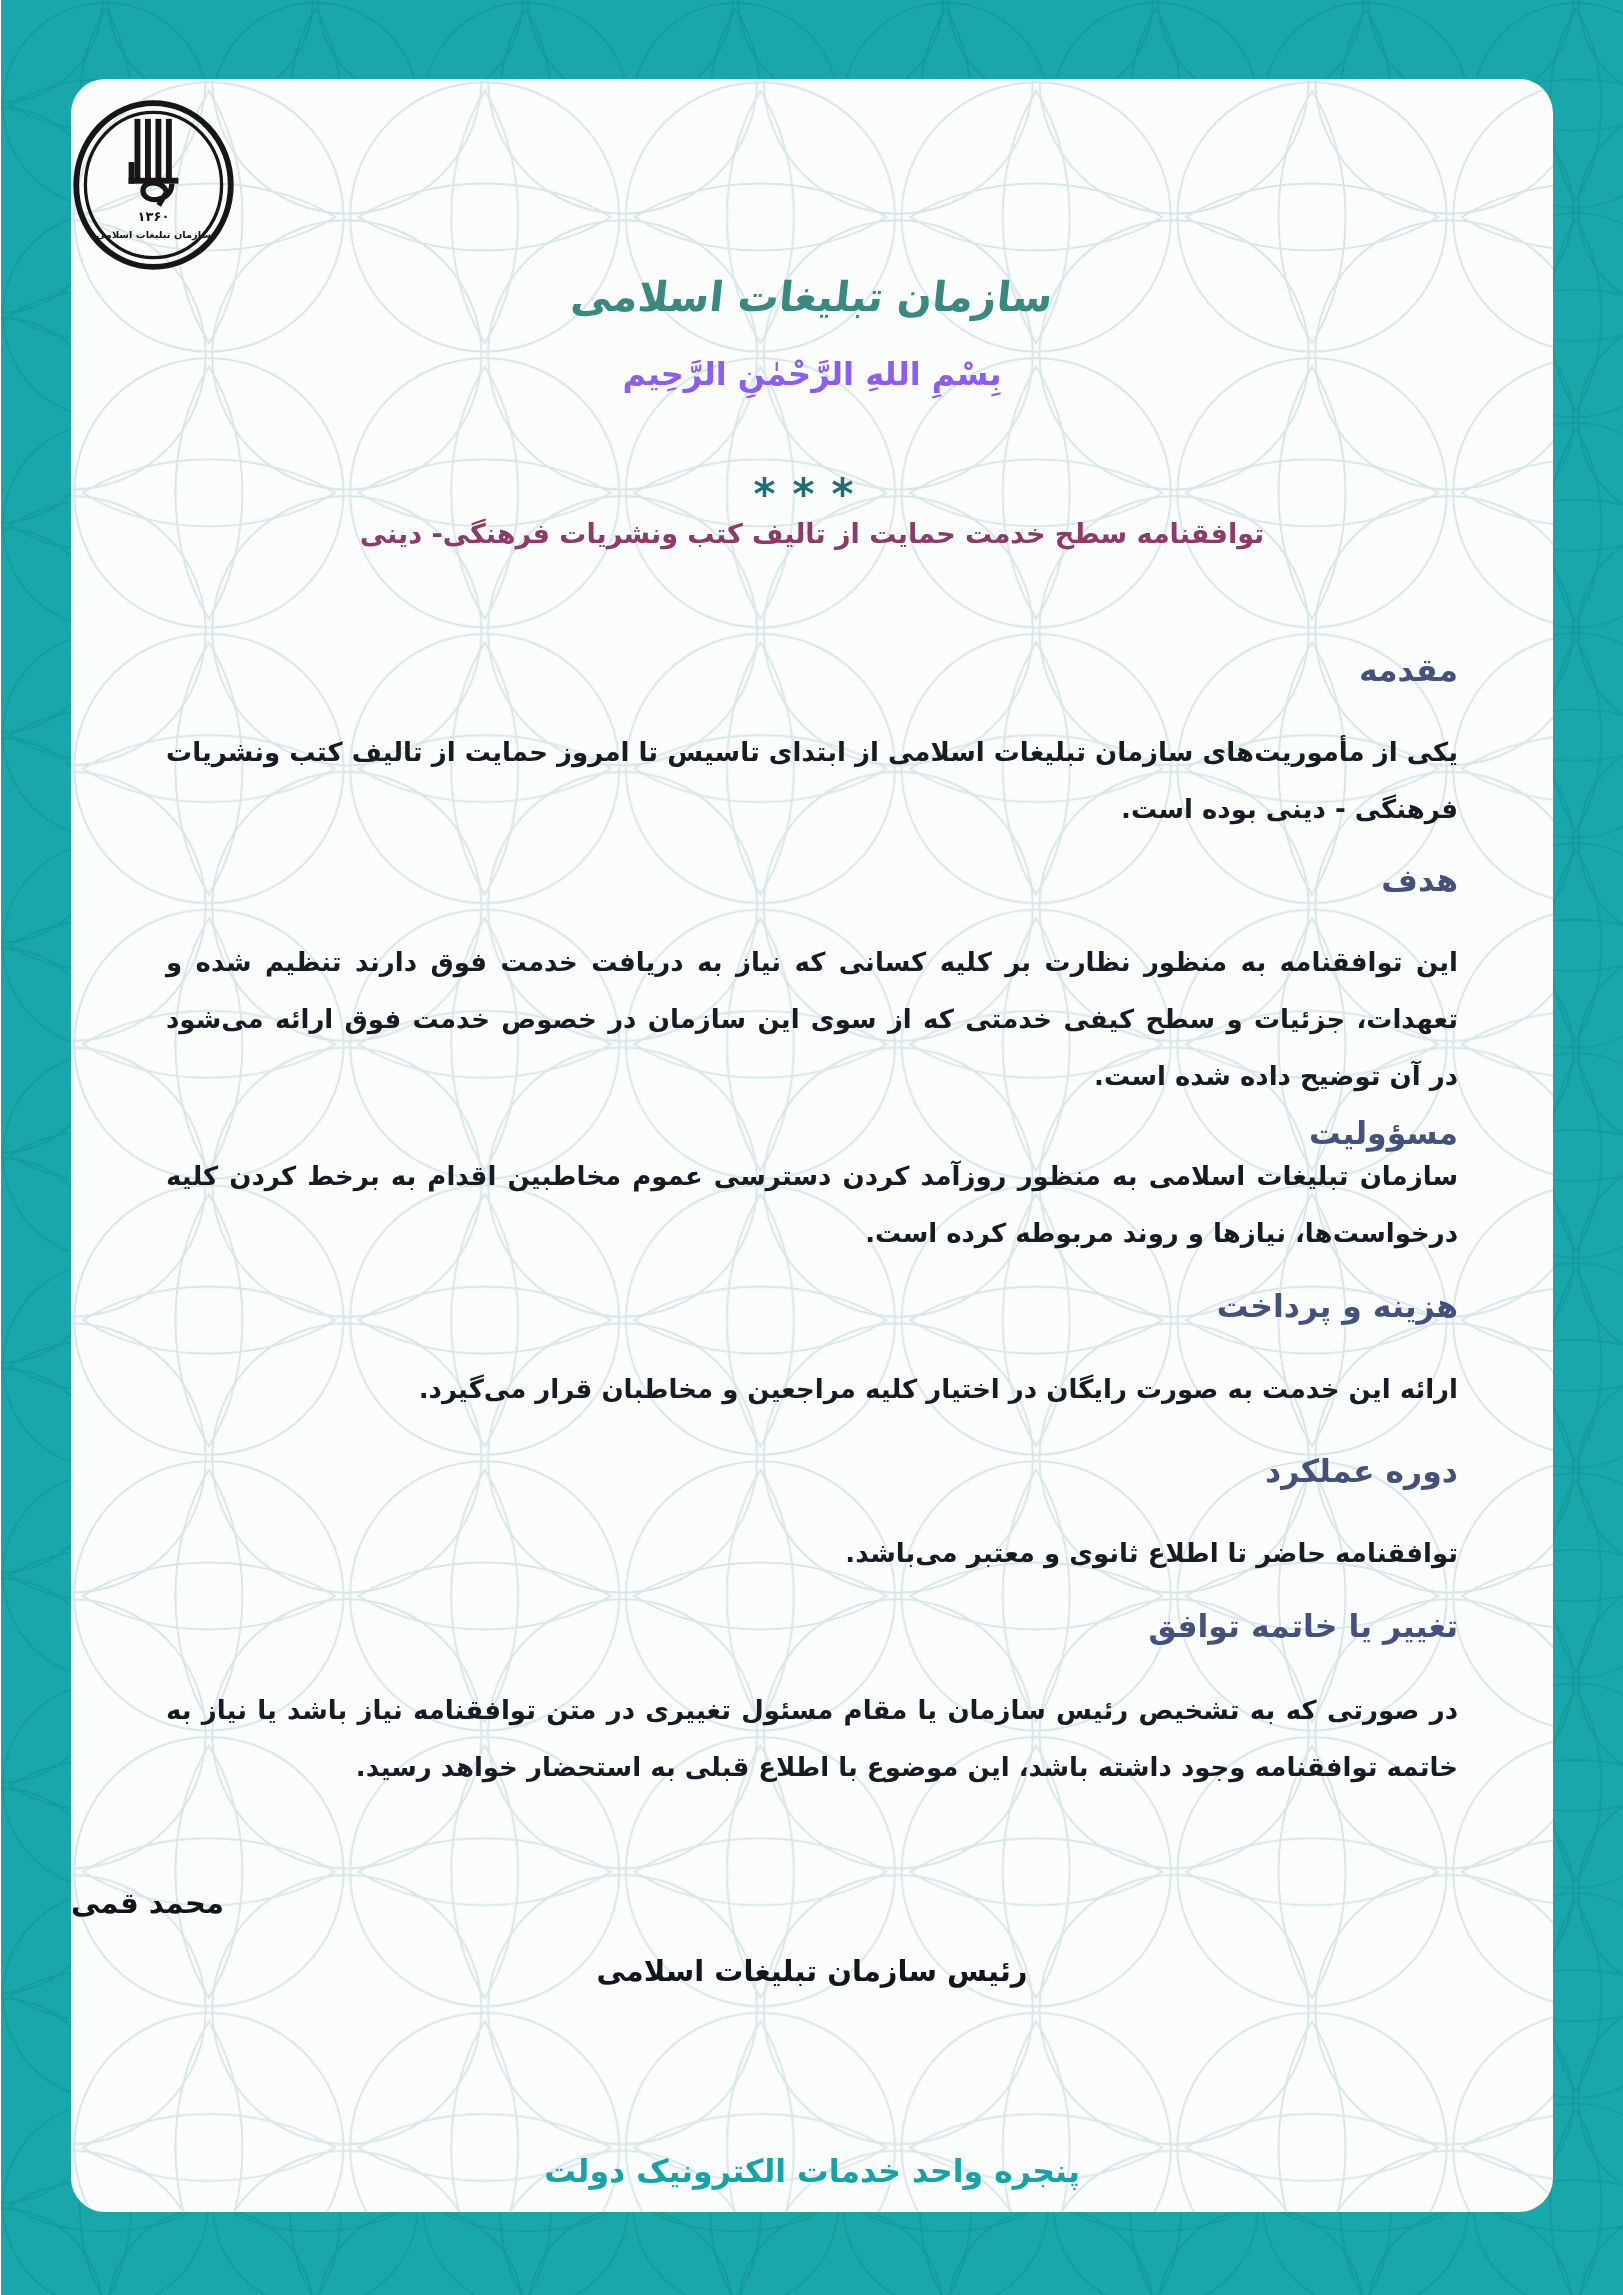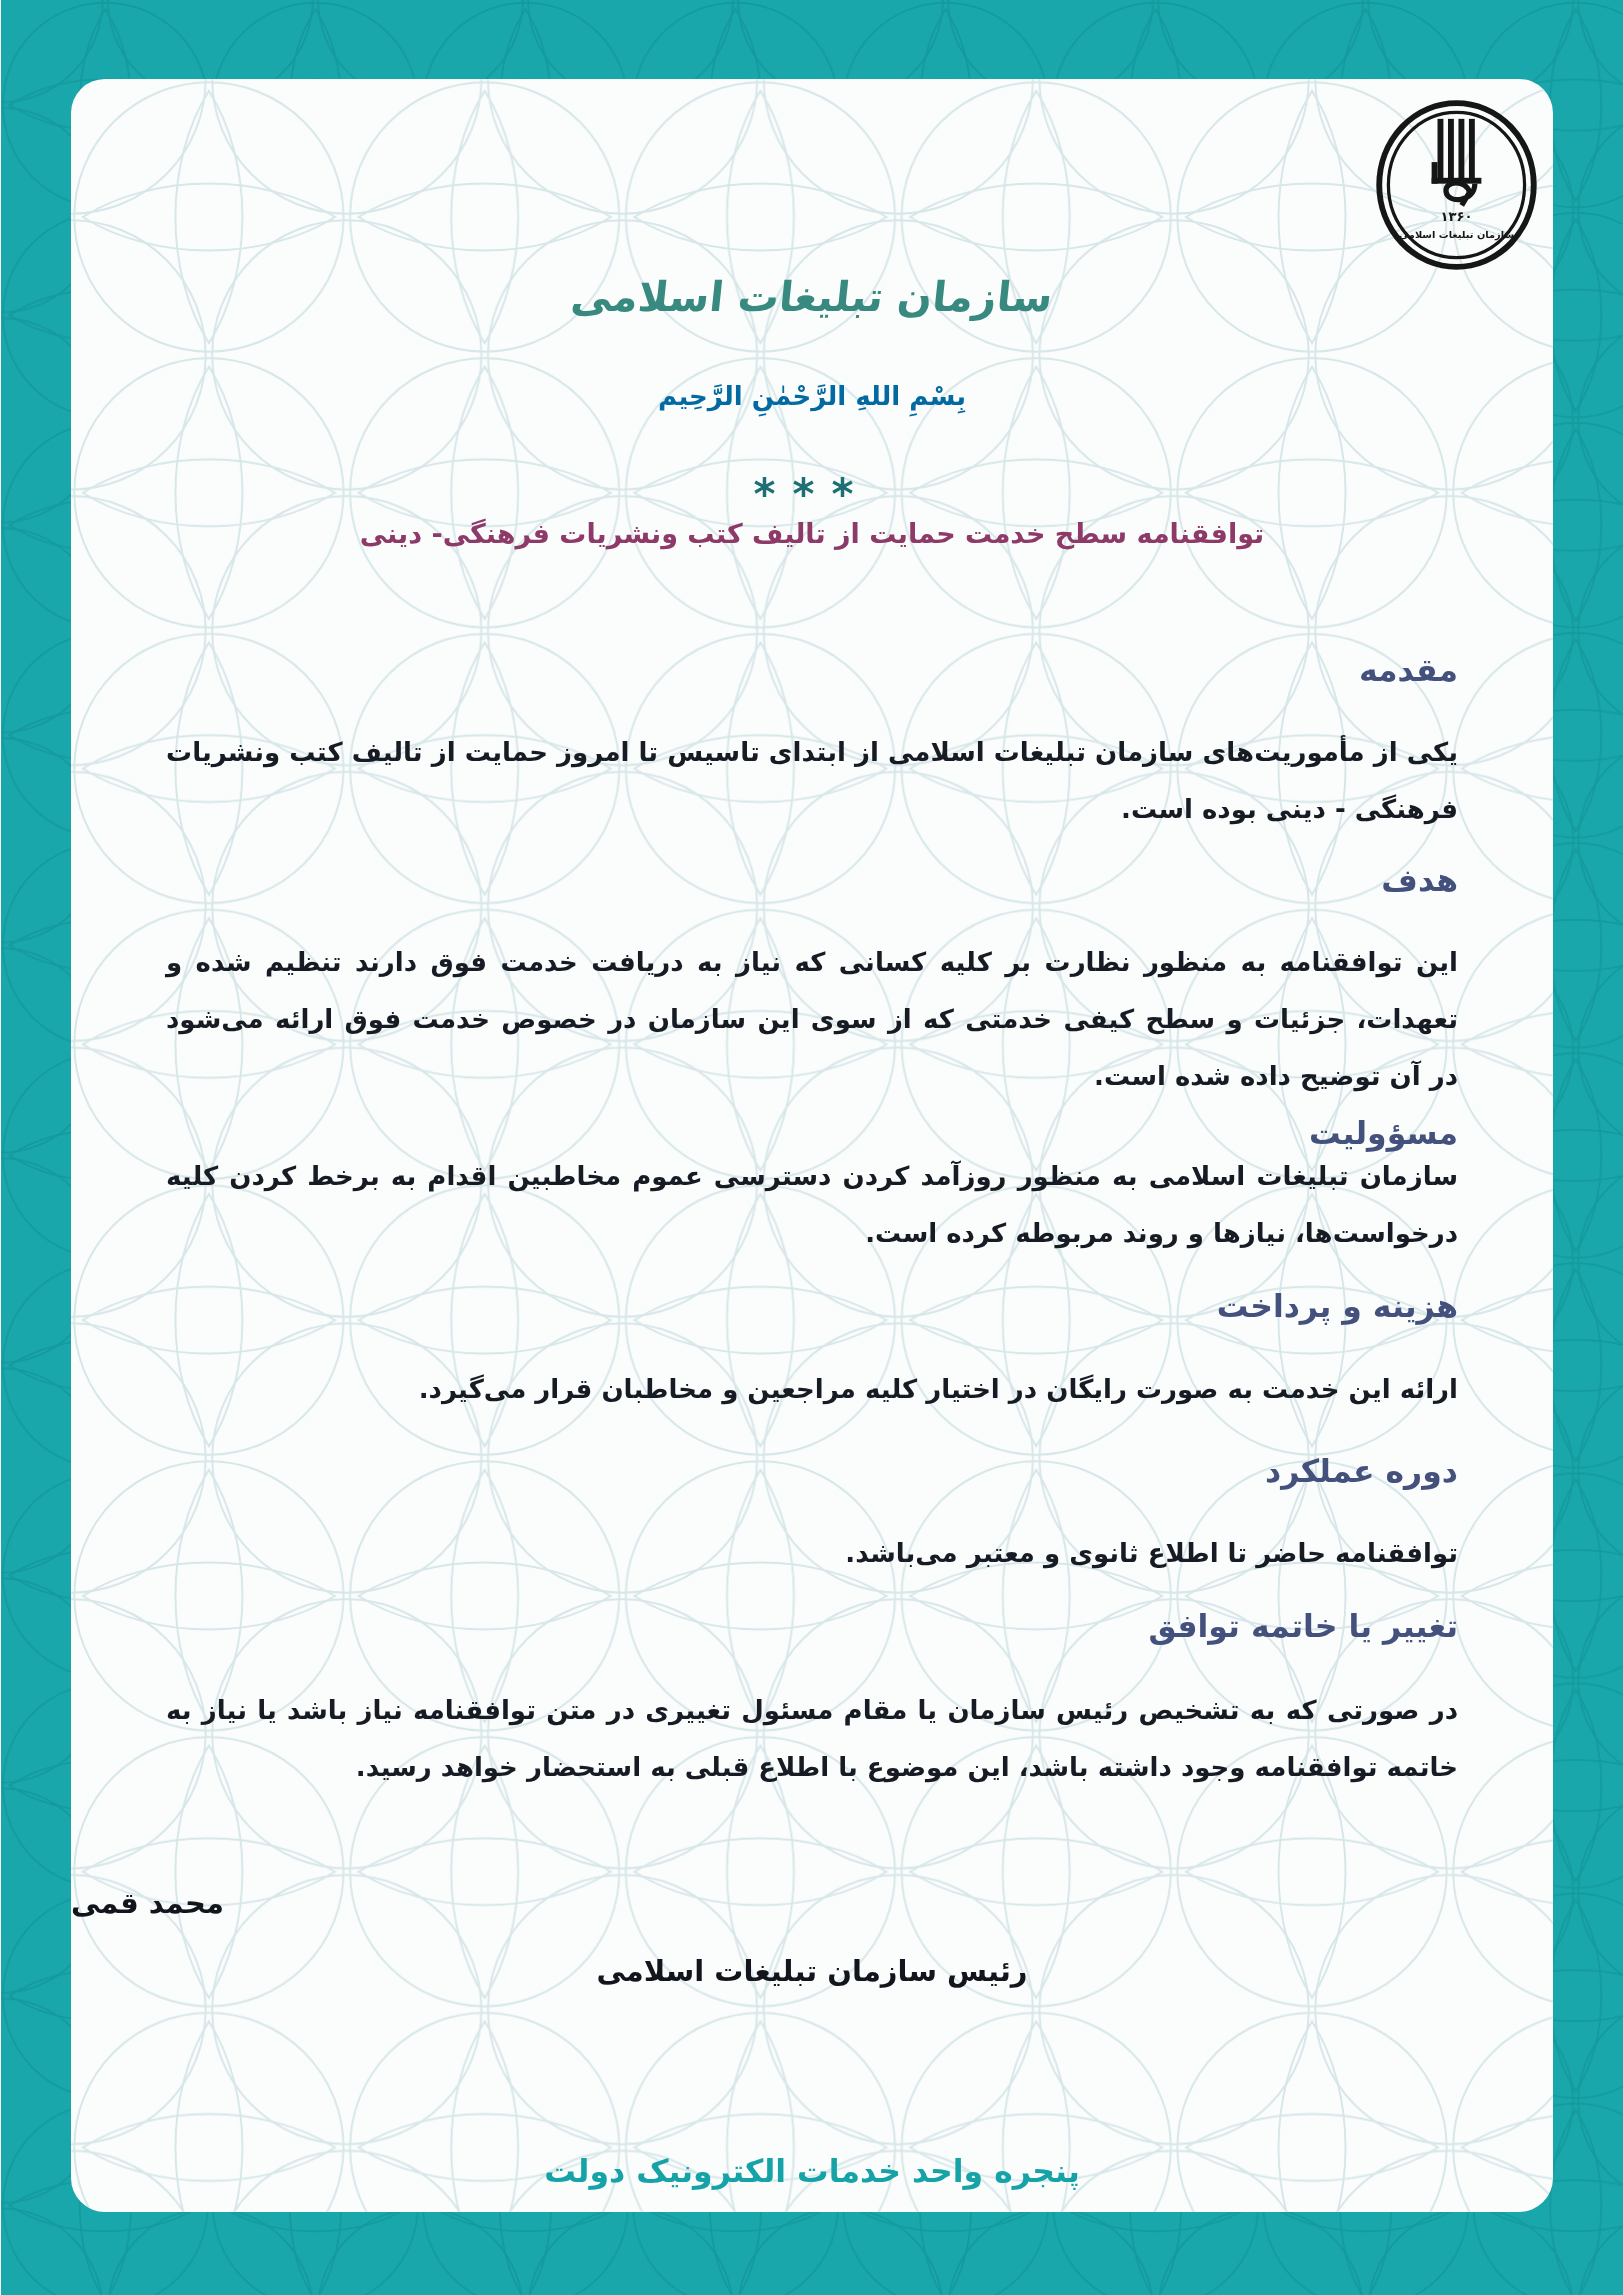--- a/index.html
+++ b/index.html
@@ -31,40 +31,40 @@
     position:absolute;inset:0;
     width:100%;height:100%;
     display:block;
   }
   .content{
     position:absolute;inset:0;
     direction:rtl;
   }
   .logo-wrap{
     position:absolute;
-    top:19.7px;left:0;right:14px;
-    text-align:right;
+    top:19.7px;left:0;right:4px;
+    text-align:left;
   }
   .logo-svg{display:inline-block;}
   .calligraphy{
     position:absolute;
     top:194px;left:0;right:0;
     text-align:center;
     color:#38897f;
     font-size:41px;
     font-weight:bold;
     transform:skewX(-6deg);
     letter-spacing:0.7px;
   }
   .bismillah{
     position:absolute;
-    top:302px;left:0;right:0;
-    text-align:center;
-    color:#0369a1;
-    font-size:26px;
+    top:276px;left:0;right:0;
+    text-align:center;
+    color:#8b5cf6;
+    font-size:32px;
     font-weight:bold;
   }
   .verse{
     position:absolute;
     top:332px;left:0;right:0;
     text-align:center;
     color:#1d6f74;
     font-size:23px;
     font-weight:bold;
   }

